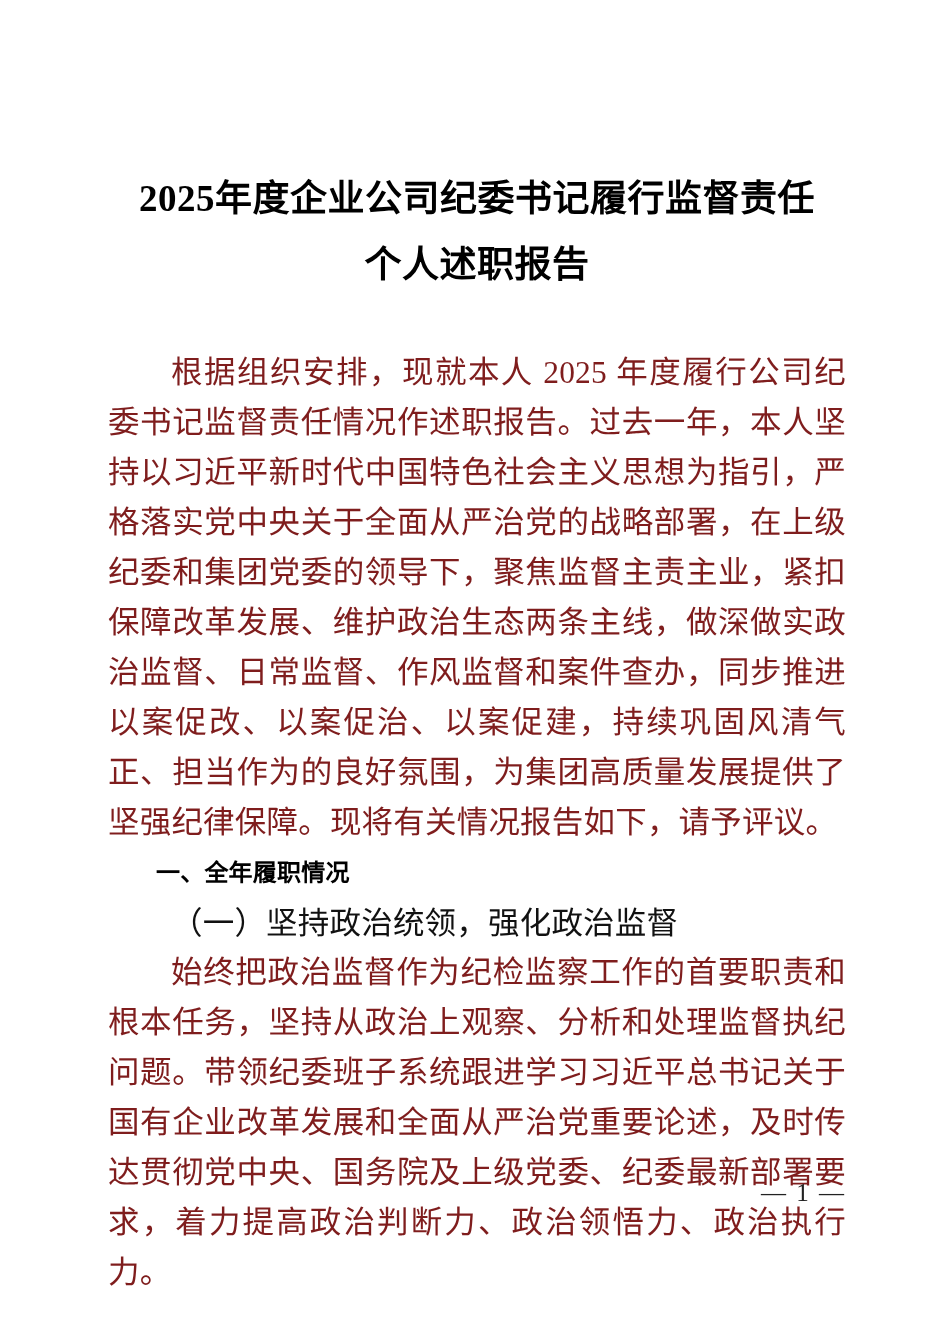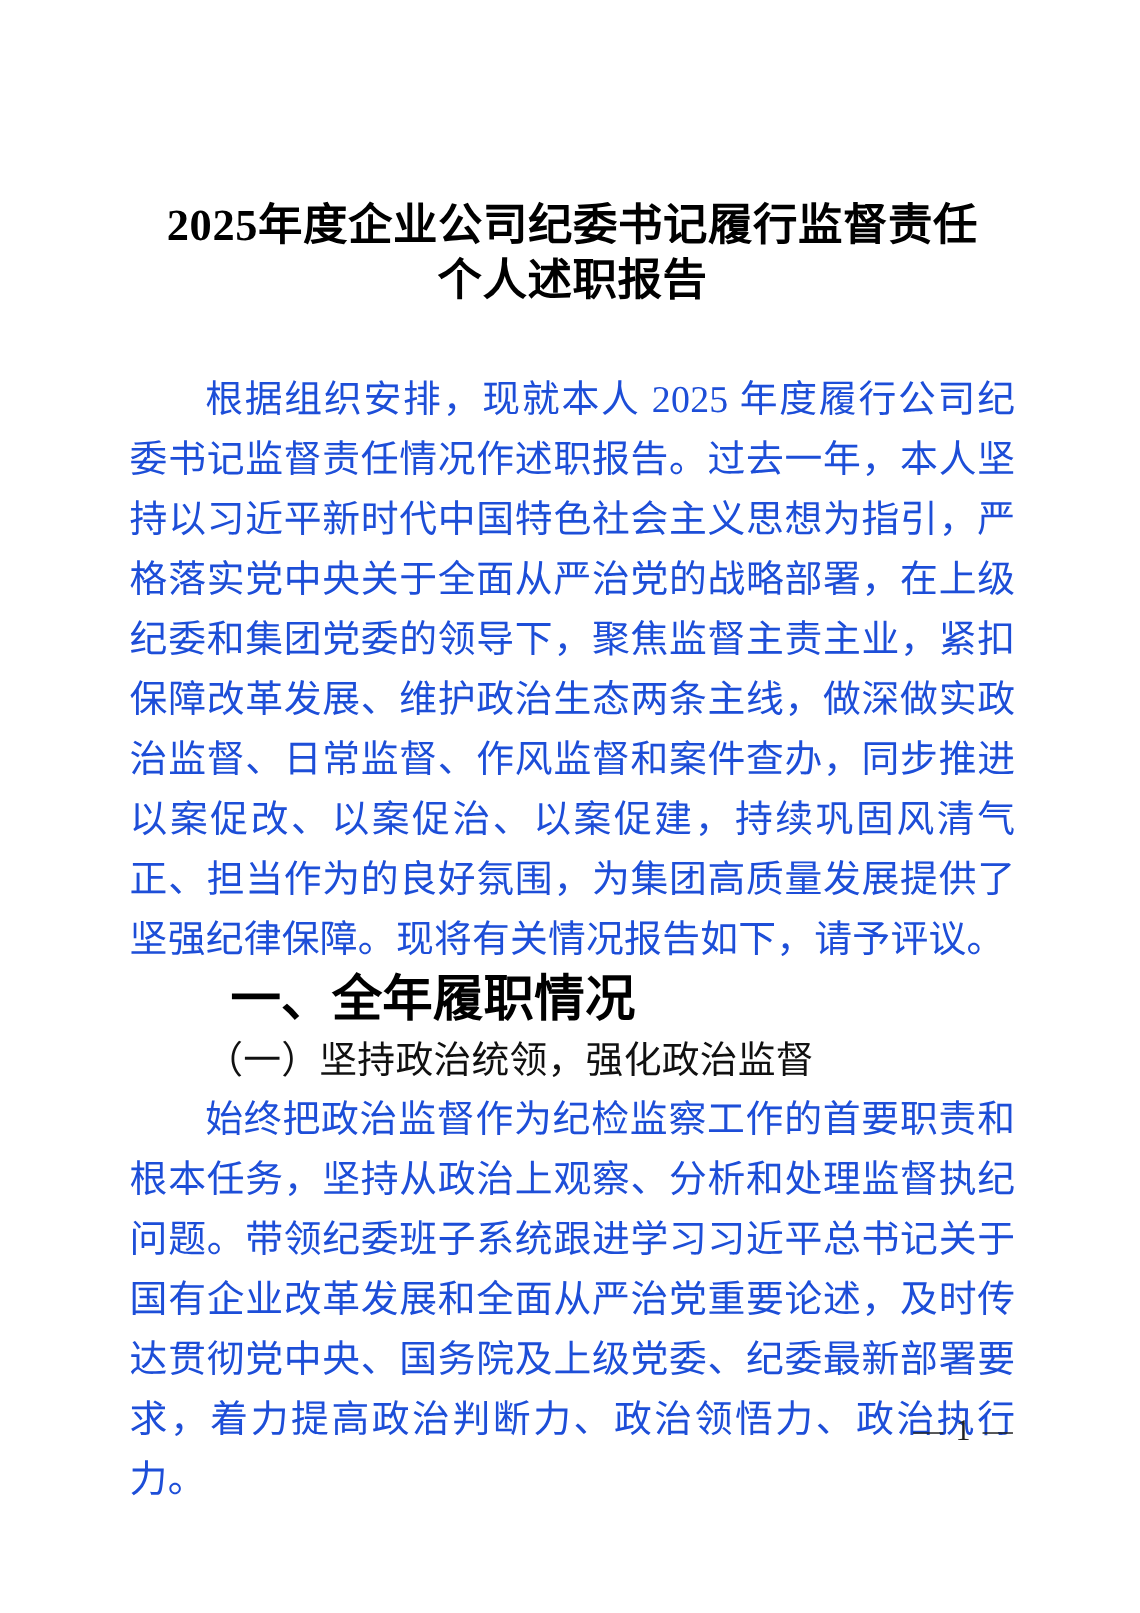--- a/index.html
+++ b/index.html
@@ -28,50 +28,50 @@
   }
 
   
   .doc-title {
     margin: 0;
     padding-top: 166px;
     text-align: center;
     font-family: "Liberation Serif", "DejaVu Serif", serif;
     font-weight: bold;
     font-size: 37px;
-    line-height: 46px;
+    line-height: 66px;
     letter-spacing: 0.5px;
     color: #000000;
     white-space: pre-line;
   }
 
   
   .body-block {
     margin-top: 50px;
   }
 
   p.para {
     margin: 0;
     font-family: "Liberation Serif", "DejaVu Serif", serif;
     font-size: 31.5px;
     line-height: 50px;
-    color: #1d4ed8;
+    color: #7f1d1d;
     text-align: justify;
     text-justify: inter-character;
     text-indent: 2em;
     letter-spacing: 0.2px;
     word-break: break-all;
   }
 
   
   h2.heading-1 {
     margin: 0;
     font-family: "Liberation Sans", "DejaVu Sans", sans-serif;
     font-weight: bold;
-    font-size: 42px;
+    font-size: 24px;
     line-height: 50px;
     color: #000000;
     text-indent: 2em;
     letter-spacing: 0.2px;
   }
 
   
   h3.heading-2 {
     margin: 0;
     font-family: Liberation Sans, sans-serif;

